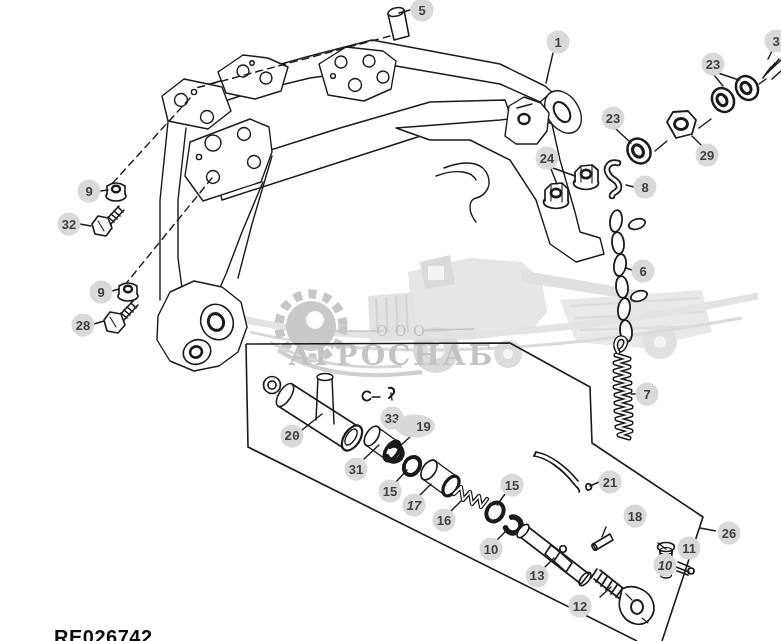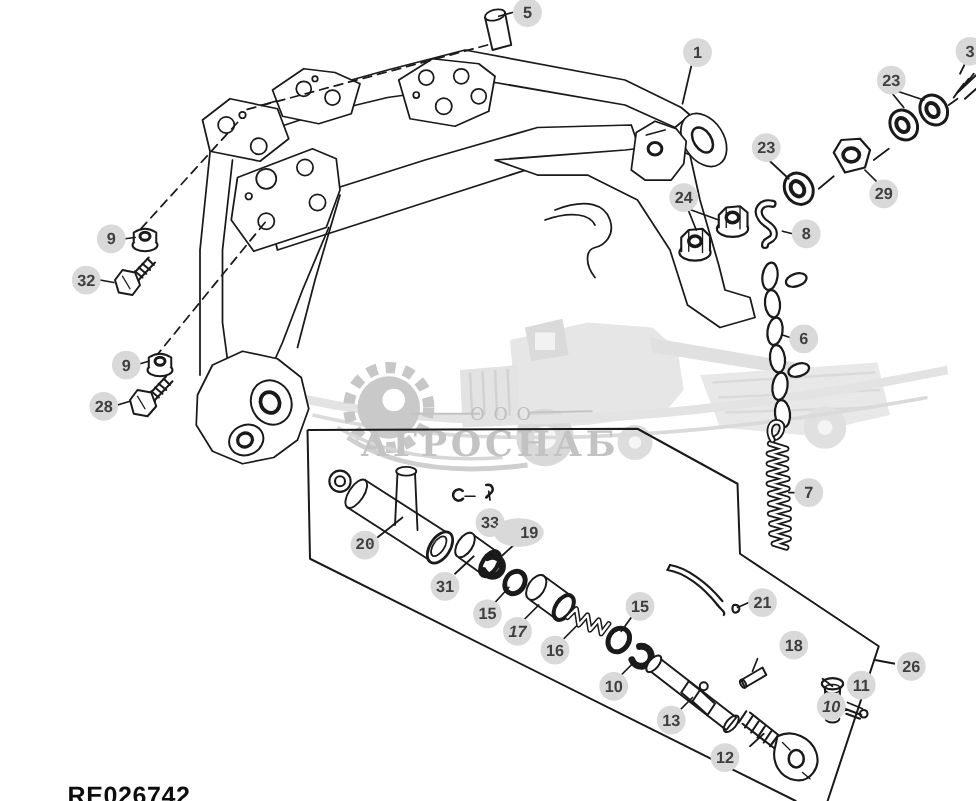--- a/index.html
+++ b/index.html
@@ -378,19 +378,19 @@
       <div class="callout" style="left: 610px; top: 482px;">21</div>
       <div class="callout" style="left: 390px; top: 491px;">15</div>
       <div class="callout" style="left: 512px; top: 485px;">15</div>
       <div class="callout" style="left: 414px; top: 505px; font-style: italic;">17</div>
       <div class="callout" style="left: 607px; top: 516px; margin-left: 28px;">18</div>
       <div class="callout" style="left: 444px; top: 520px;">16</div>
       <div class="callout" style="left: 729px; top: 533px;">26</div>
       <div class="callout" style="left: 665px; top: 565px; font-style: italic;">10</div>
       <div class="callout" style="left: 491px; top: 549px;">10</div>
       <div class="callout" style="left: 689px; top: 548px;">11</div>
-      <div class="callout" style="left: 537px; top: 576px;">13</div>
+      <div class="callout" style="left: 537px; top: 576px; font-family: Liberation Mono, monospace;">13</div>
       <div class="callout" style="left: 580px; top: 606px;">12</div>
     </div>
 
 <div class="part-code">RE026742</div>
 
 </div>
 
 </body></html>

